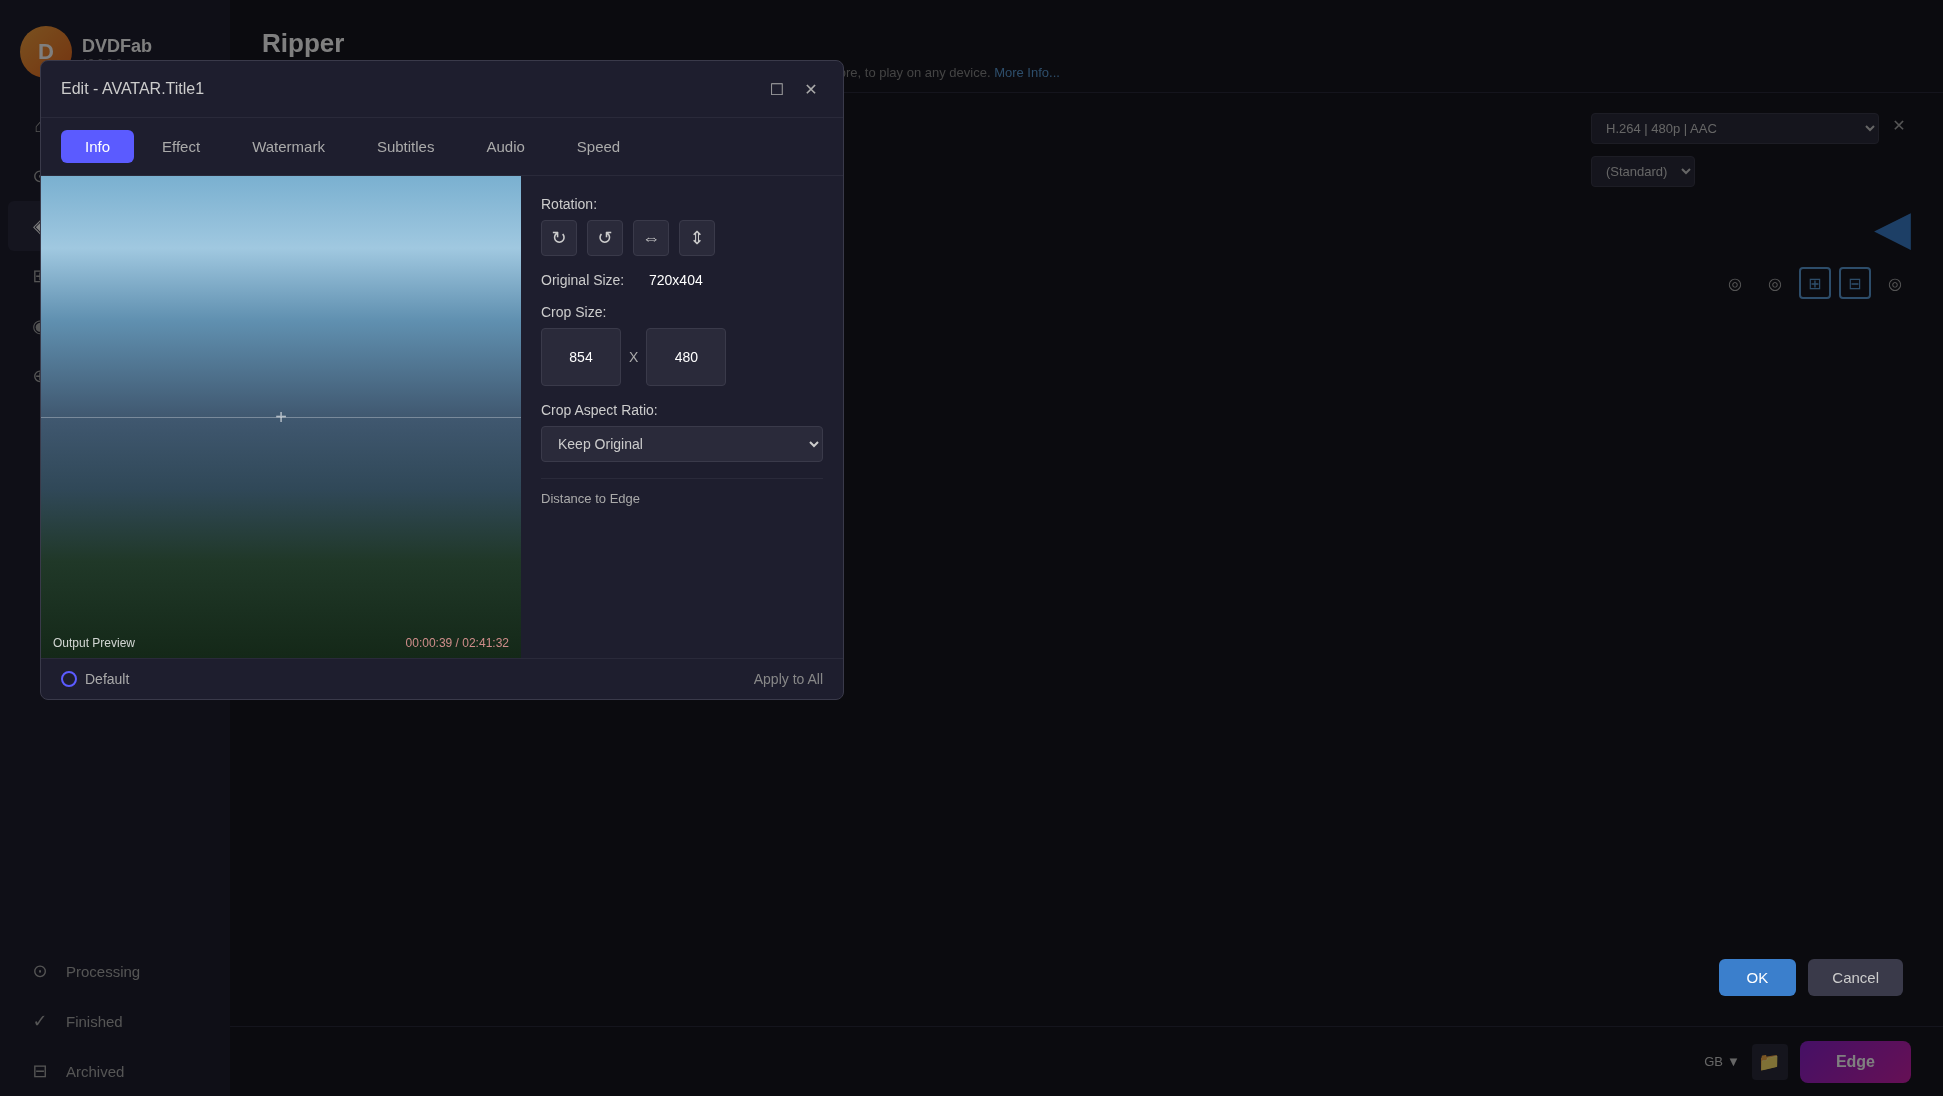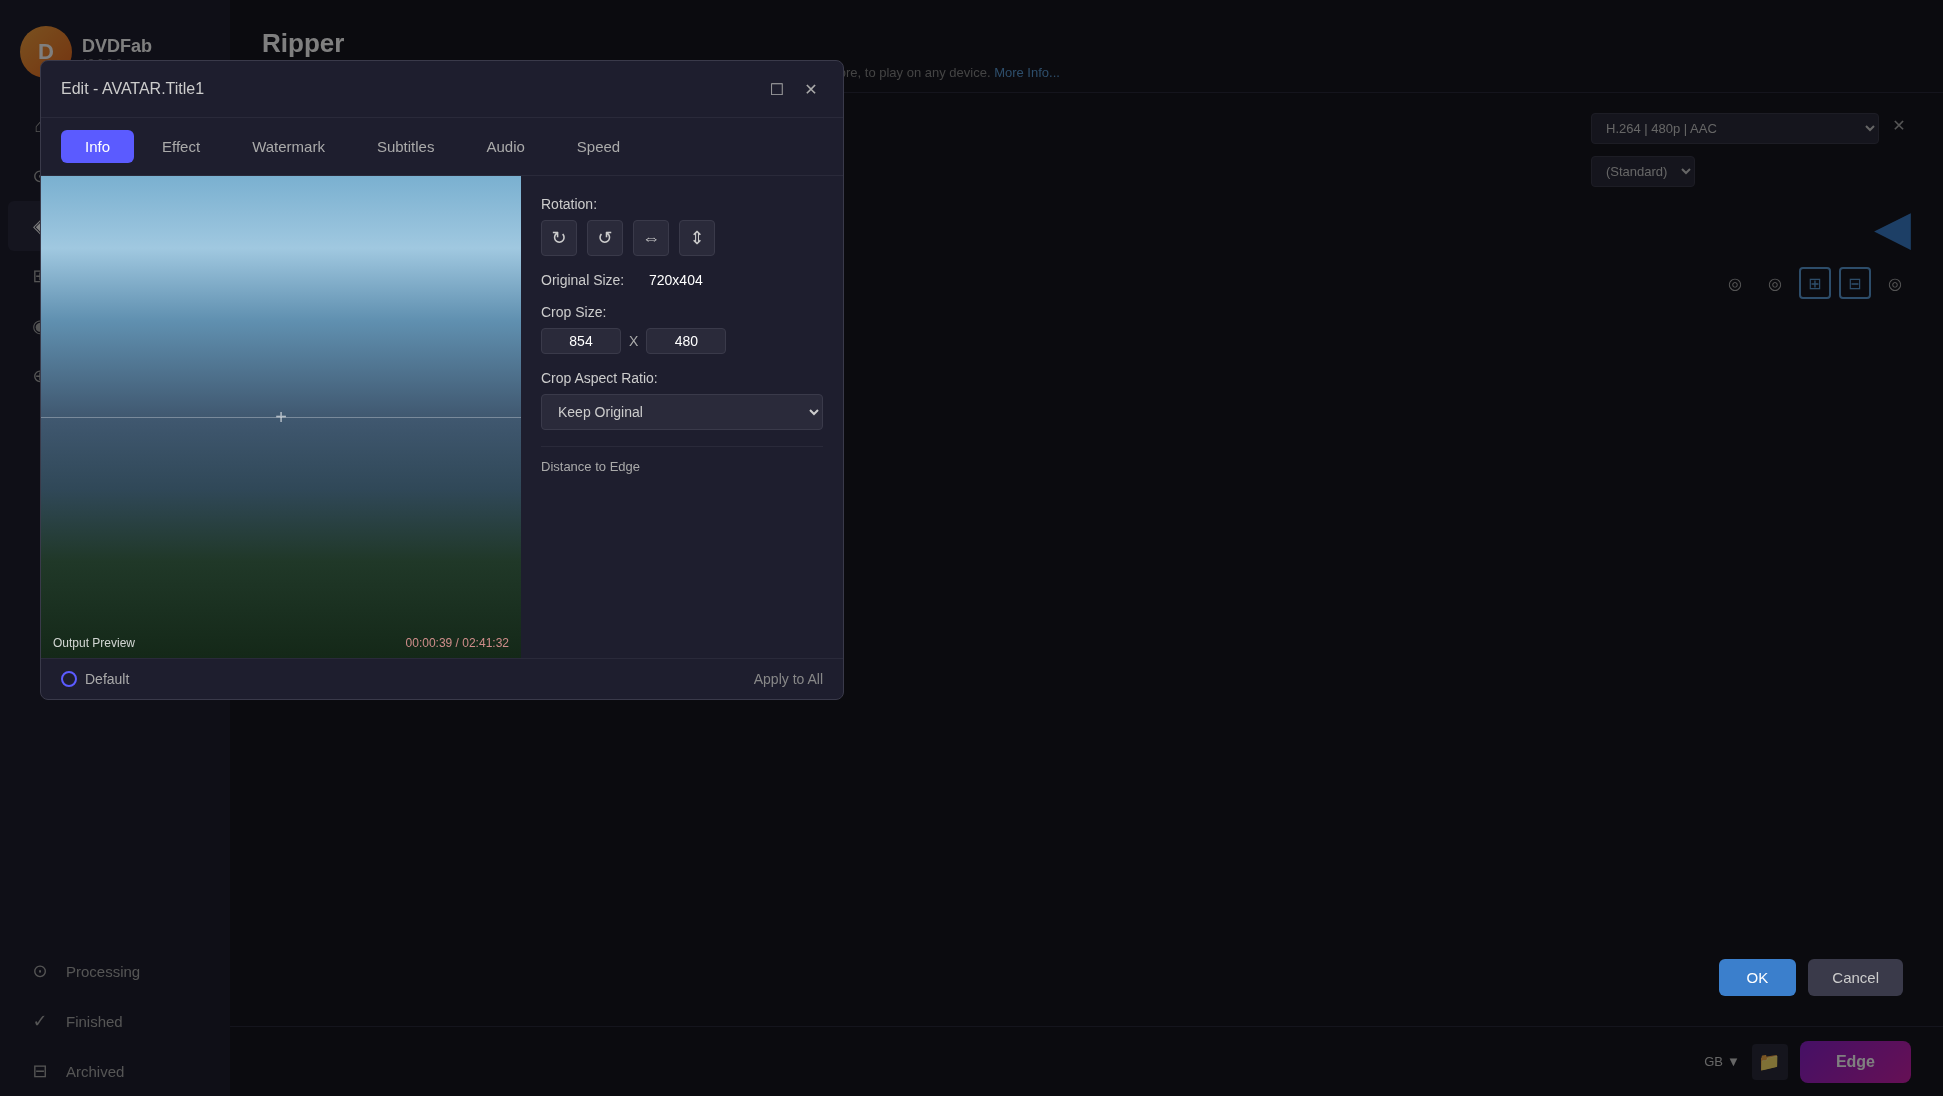--- a/index.html
+++ b/index.html
@@ -409,21 +409,21 @@
     .crop-size-row {
       display: flex;
       align-items: center;
       gap: 8px;
     }
     .crop-input {
       width: 80px;
       background: #2a2a3a;
       border: 1px solid #3a3a4a;
       color: #fff;
-      padding: 4px 10px;
+      padding: 20px 10px;
       border-radius: 4px;
       font-size: 14px;
       text-align: center;
     }
     .crop-x { color: #aaa; font-size: 14px; }
 
     .aspect-row {
       display: flex;
       align-items: center;
       gap: 8px;

